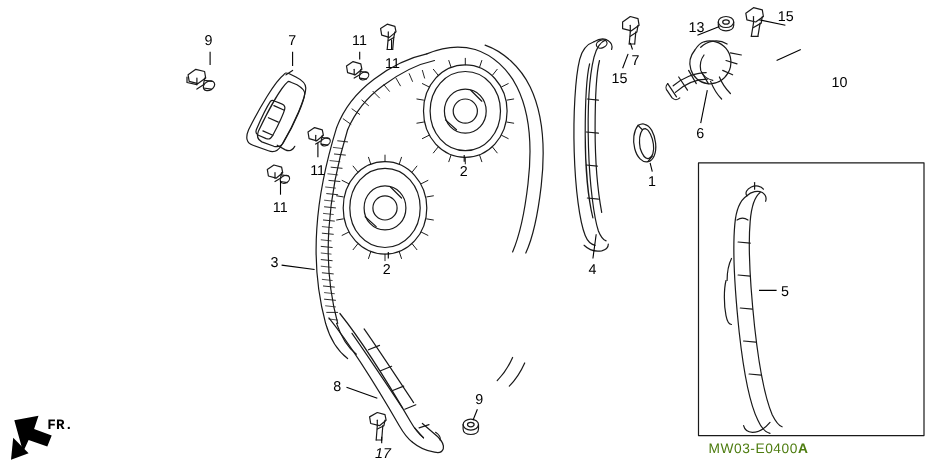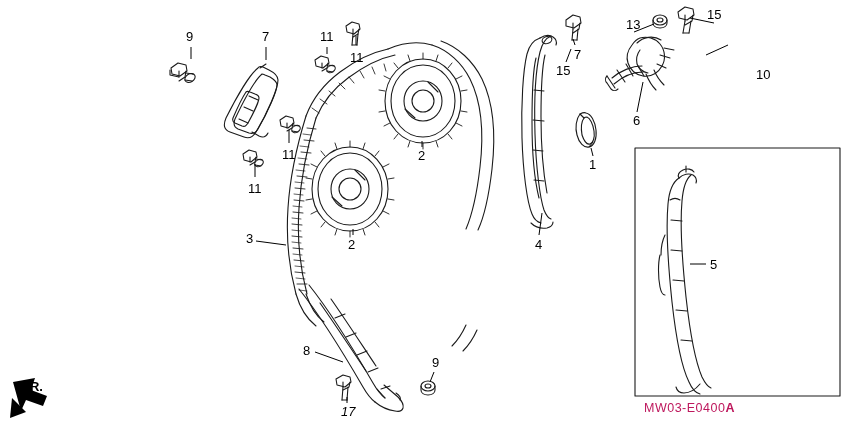--- a/index.html
+++ b/index.html
@@ -30,21 +30,21 @@
     font-size: 13px;
     color: #000000;
     line-height: 13px;
     white-space: nowrap;
   }
   .partcode {
     position: absolute;
     font-family: "Liberation Sans", sans-serif;
     font-size: 12.5px;
     letter-spacing: 0.5px;
-    color: #be185d;
+    color: #4d7c0f;
     white-space: nowrap;
   }
   .partcode .suffix {
     font-weight: bold;
     letter-spacing: 0;
   }
   .frlabel {
     position: absolute;
     font-family: "Liberation Sans", sans-serif;
     font-size: 13px;
@@ -388,19 +388,19 @@
   <div class="label" style="left:282px; top:148px;">11</div>
   <div class="label" style="left:248px; top:182px;">11</div>
   <div class="label" style="left:348px; top:238px;">2</div>
   <div class="label" style="left:246px; top:232px;">3</div>
   <div class="label" style="left:535px; top:238px;">4</div>
   <div class="label" style="left:710px; top:258px;">5</div>
   <div class="label" style="left:303px; top:344px;">8</div>
   <div class="label" style="left:432px; top:356px;">9</div>
   <div class="label" style="left:341px; top:405px;font-style:italic;">17</div>
 
-  <div class="frlabel" style="left:22px; top:379px;">FR.</div>
+  <div class="frlabel" style="left:43px; top:379px;font-family:Liberation Mono, monospace;">FR.</div>
 
   <div class="partcode" style="left:644px; top:401px;">
     <span>MW03-E0400</span><span class="suffix">A</span>
   </div>
 
 </div>
 
 </body></html>

